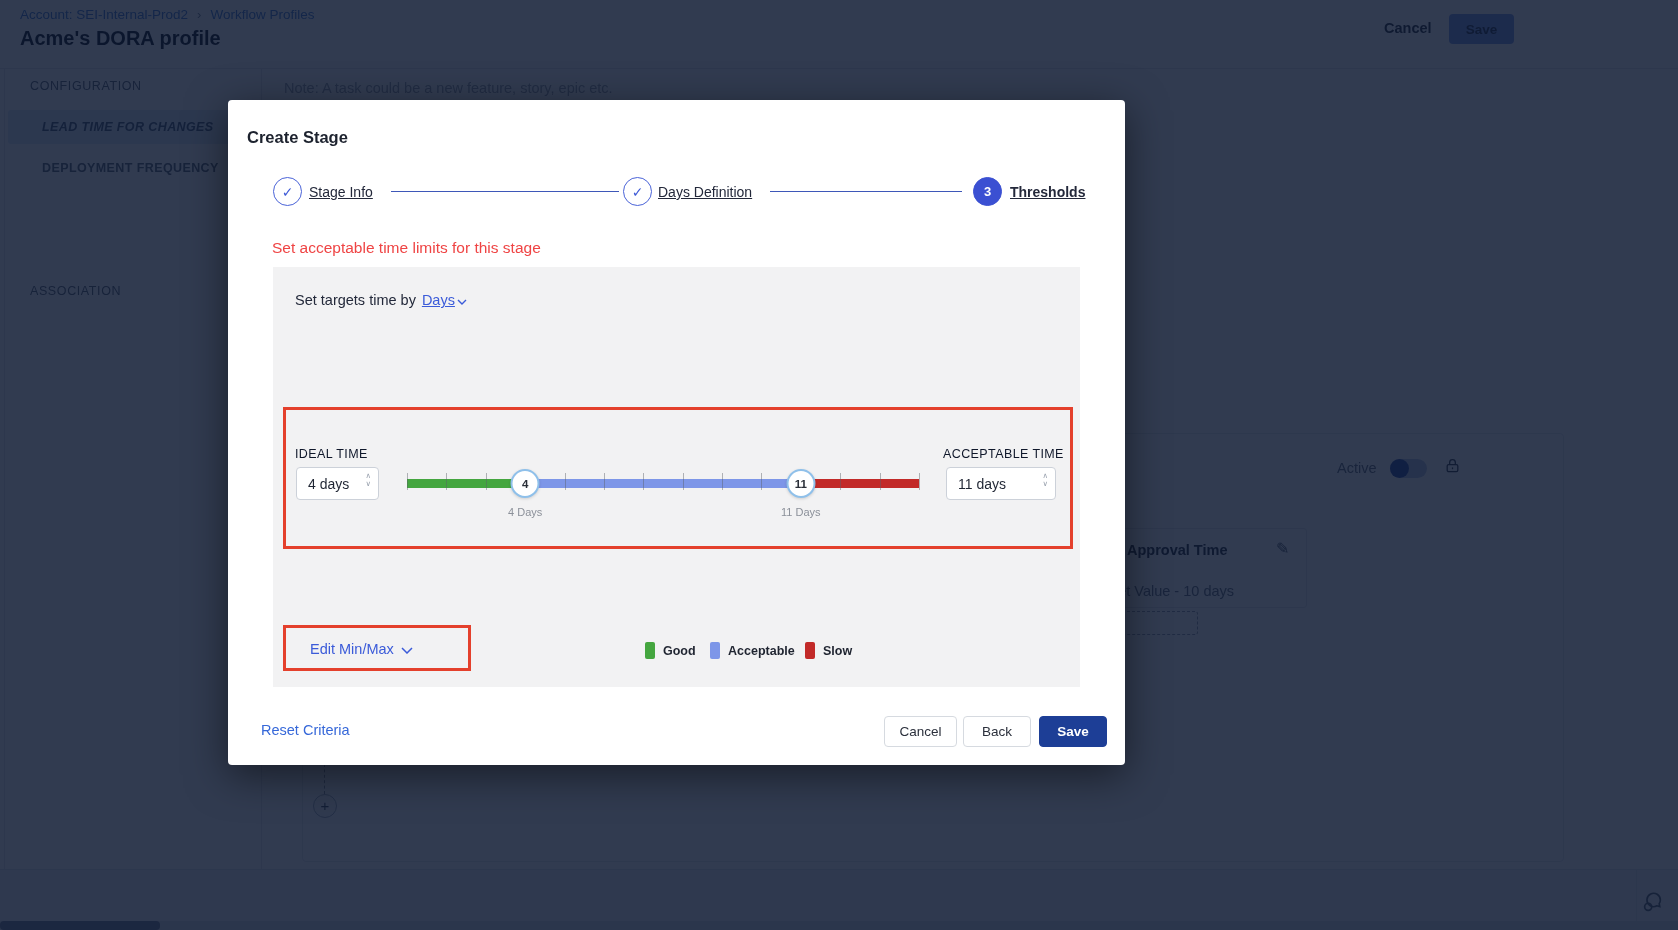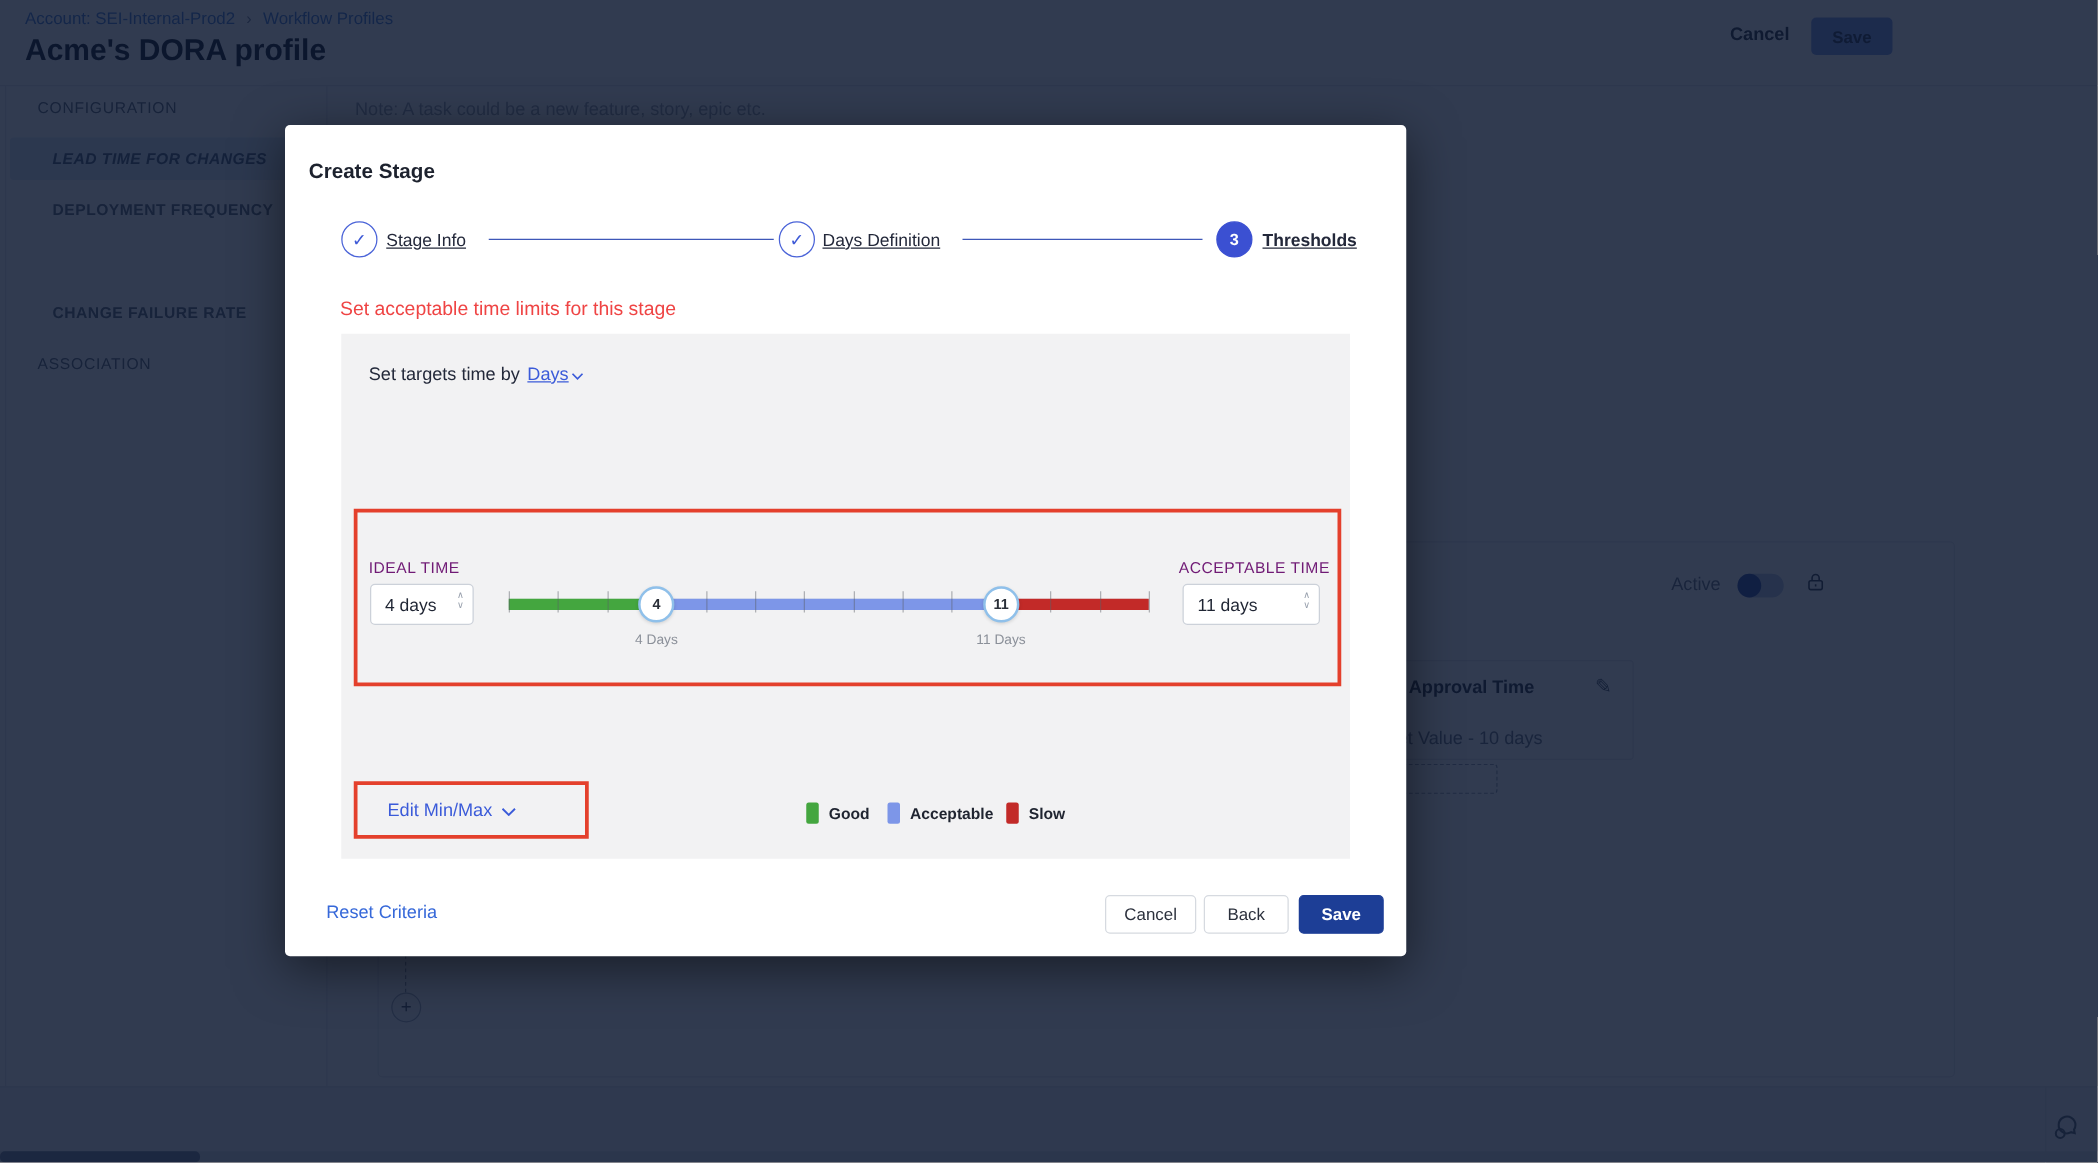--- a/index.html
+++ b/index.html
@@ -4,21 +4,21 @@
 <style>
   html,body{margin:0;padding:0;background:#555;}
   .screen{position:relative;width:1678px;height:930px;background:#fff;overflow:hidden;
           font-family:"Liberation Sans",sans-serif;-webkit-font-smoothing:antialiased;}
   .abs{position:absolute;}
   button{font-family:"Liberation Sans",sans-serif;cursor:pointer;}
 
   
   .breadcrumb{left:20px;top:7px;font-size:13.5px;color:#4a7fd4;display:flex;gap:9px;align-items:flex-start;}
   .bc-sep{color:#7e879a;font-size:13px;}
-  .page-title{left:20px;top:27px;font-size:24px;font-weight:700;color:#181c26;}
+  .page-title{left:20px;top:27px;font-size:20px;font-weight:700;color:#181c26;}
   .topbar-border{left:0;top:68px;width:1678px;height:1px;background:#e5e7eb;}
   .top-cancel{left:1378px;top:19px;background:none;border:none;font-size:14.5px;font-weight:700;color:#2e3442;}
   .top-save{left:1449px;top:14px;width:65px;height:30px;background:#7d9ae6;color:#2f3b56;
             border:none;border-radius:4px;font-size:13.5px;font-weight:700;}
 
   .side-edge-l{left:4px;top:68px;width:1px;height:801px;background:#e5e7eb;}
   .side-edge-r{left:261px;top:68px;width:1px;height:801px;background:#e5e7eb;}
   .side-section{left:30px;font-size:12.5px;font-weight:400;color:#5f6877;letter-spacing:.6px;}
   .side-item{left:8px;width:226px;height:34px;line-height:34px;padding-left:34px;box-sizing:border-box;
              font-size:12.5px;font-weight:600;color:#5f6877;letter-spacing:.4px;border-radius:3px;}
@@ -57,21 +57,21 @@
   .step-label.current{font-weight:700;}
   .step-line{top:91px;height:1px;background:#3e57b8;}
 
   .m-heading{left:44px;top:139px;font-size:15.5px;color:#ef4444;font-weight:500;}
   .gray-panel{left:45px;top:167px;width:807px;height:420px;background:#f2f2f3;}
 
   .target-row{left:22px;top:25px;font-size:14.5px;color:#23293a;display:flex;align-items:center;gap:6px;}
   .link-blue{color:#3b5bd9;text-decoration:underline;}
   .chev{display:inline-block;margin-left:2px;color:#3b5bd9;}
 
-  .limit-label{font-size:12.5px;color:#701a75;letter-spacing:.4px;top:180px;}
+  .limit-label{font-size:12.5px;color:#0f172a;letter-spacing:.4px;top:180px;}
   .spin-input{top:200px;height:33px;box-sizing:border-box;background:#fff;border:1px solid #ccd1d9;border-radius:4px;
               display:flex;align-items:center;padding:0 24px 0 11px;font-size:14px;color:#1f2533;position:absolute;}
   .spinners{position:absolute;right:7px;top:4px;display:flex;flex-direction:column;gap:1px;
             font-size:7.5px;line-height:7px;color:#98a0ad;text-align:center;}
 
   .track-wrap{left:134px;top:202px;width:512px;height:29px;}
   .track{position:absolute;left:0;top:10px;width:512px;height:9px;background:#d7dae0;border-radius:2px;}
   .seg{position:absolute;top:0;height:9px;}
   .tick{position:absolute;top:4px;width:1px;height:17px;background:rgba(90,95,105,.45);z-index:2;}
   .handle{position:absolute;top:0;width:29px;height:29px;border-radius:50%;background:#fff;border:2px solid #8fc0ea;
@@ -109,21 +109,20 @@
   <div class="abs page-title">Acme's DORA profile</div>
   <button class="abs top-cancel">Cancel</button>
   <button class="abs top-save">Save</button>
   <div class="abs topbar-border"></div>
 
   <div class="abs side-edge-l"></div>
   <div class="abs side-edge-r"></div>
   <div class="abs side-section" style="top:79px">CONFIGURATION</div>
   <div class="abs side-item active" style="top:110px">LEAD TIME FOR CHANGES</div>
   <div class="abs side-item" style="top:151px">DEPLOYMENT FREQUENCY</div>
-  <div class="abs side-item" style="top:233px">CHANGE FAILURE RATE</div>
   <div class="abs side-section" style="top:284px">ASSOCIATION</div>
 
   <div class="abs note">Note: A task could be a new feature, story, epic etc.</div>
   <div class="abs main-panel"></div>
 
   <div class="abs active-label">Active</div>
   <div class="abs toggle">
       <div class="knob"></div>
     </div>
   <div class="abs lock">

